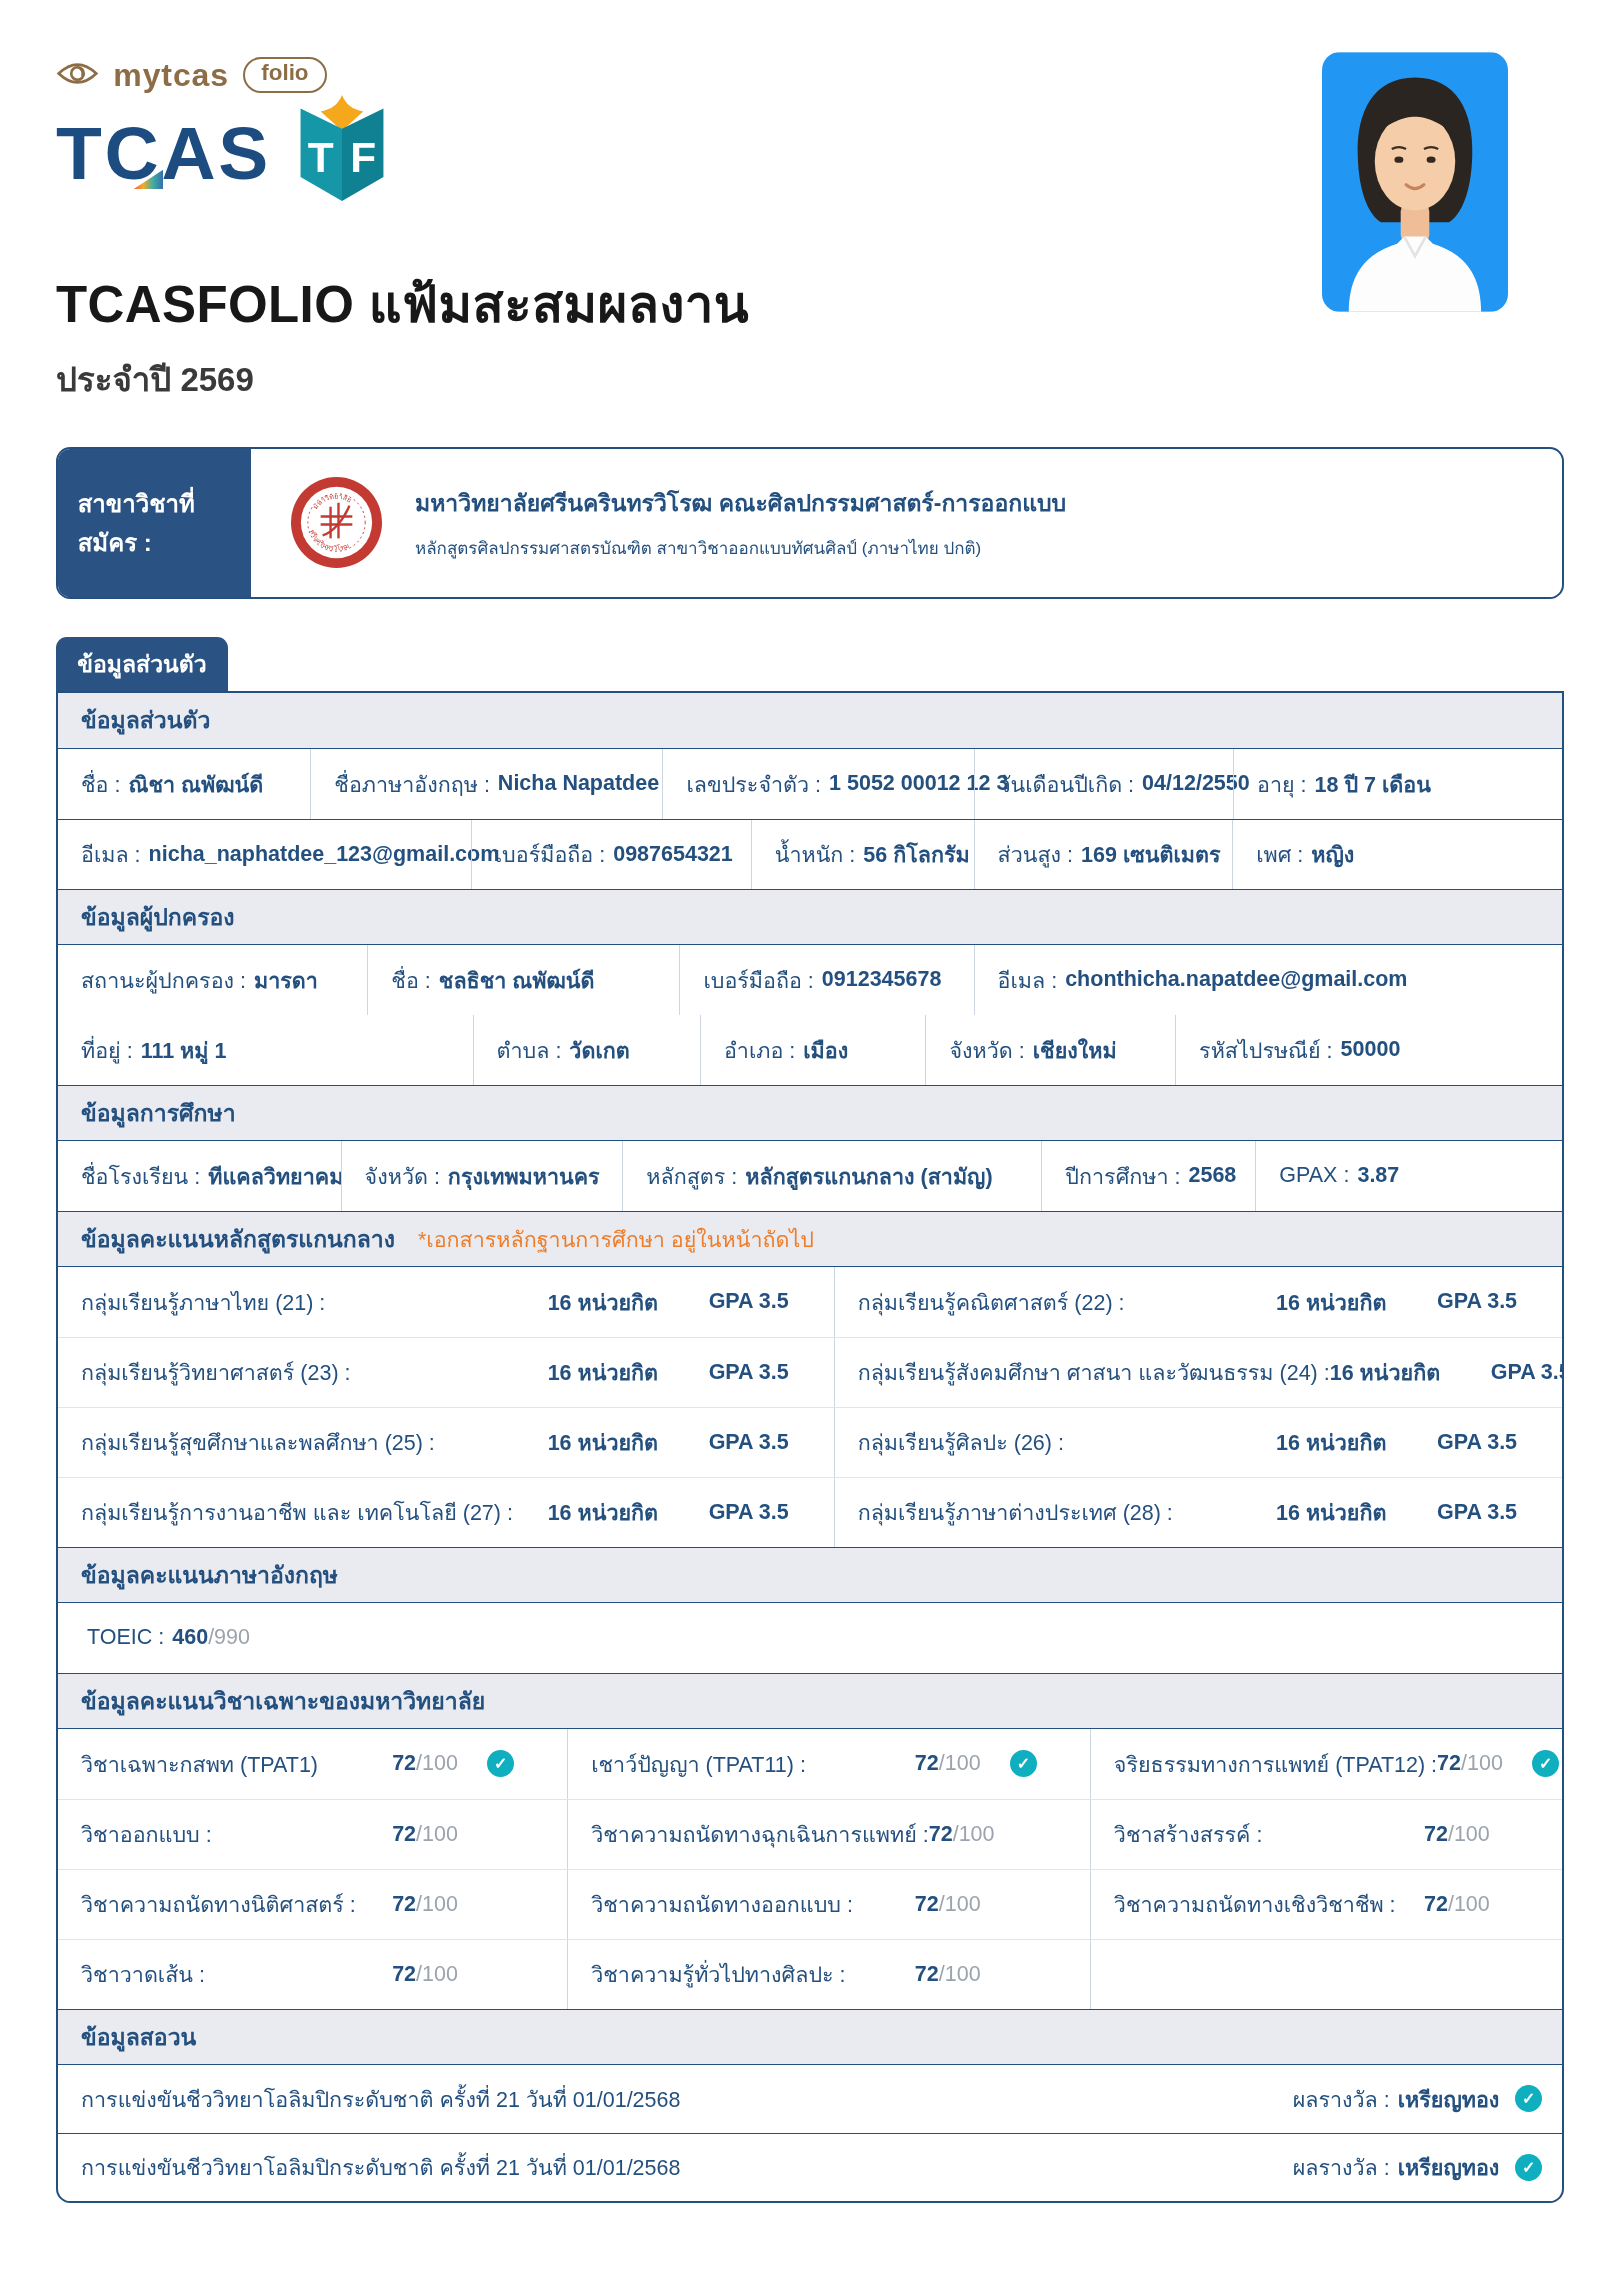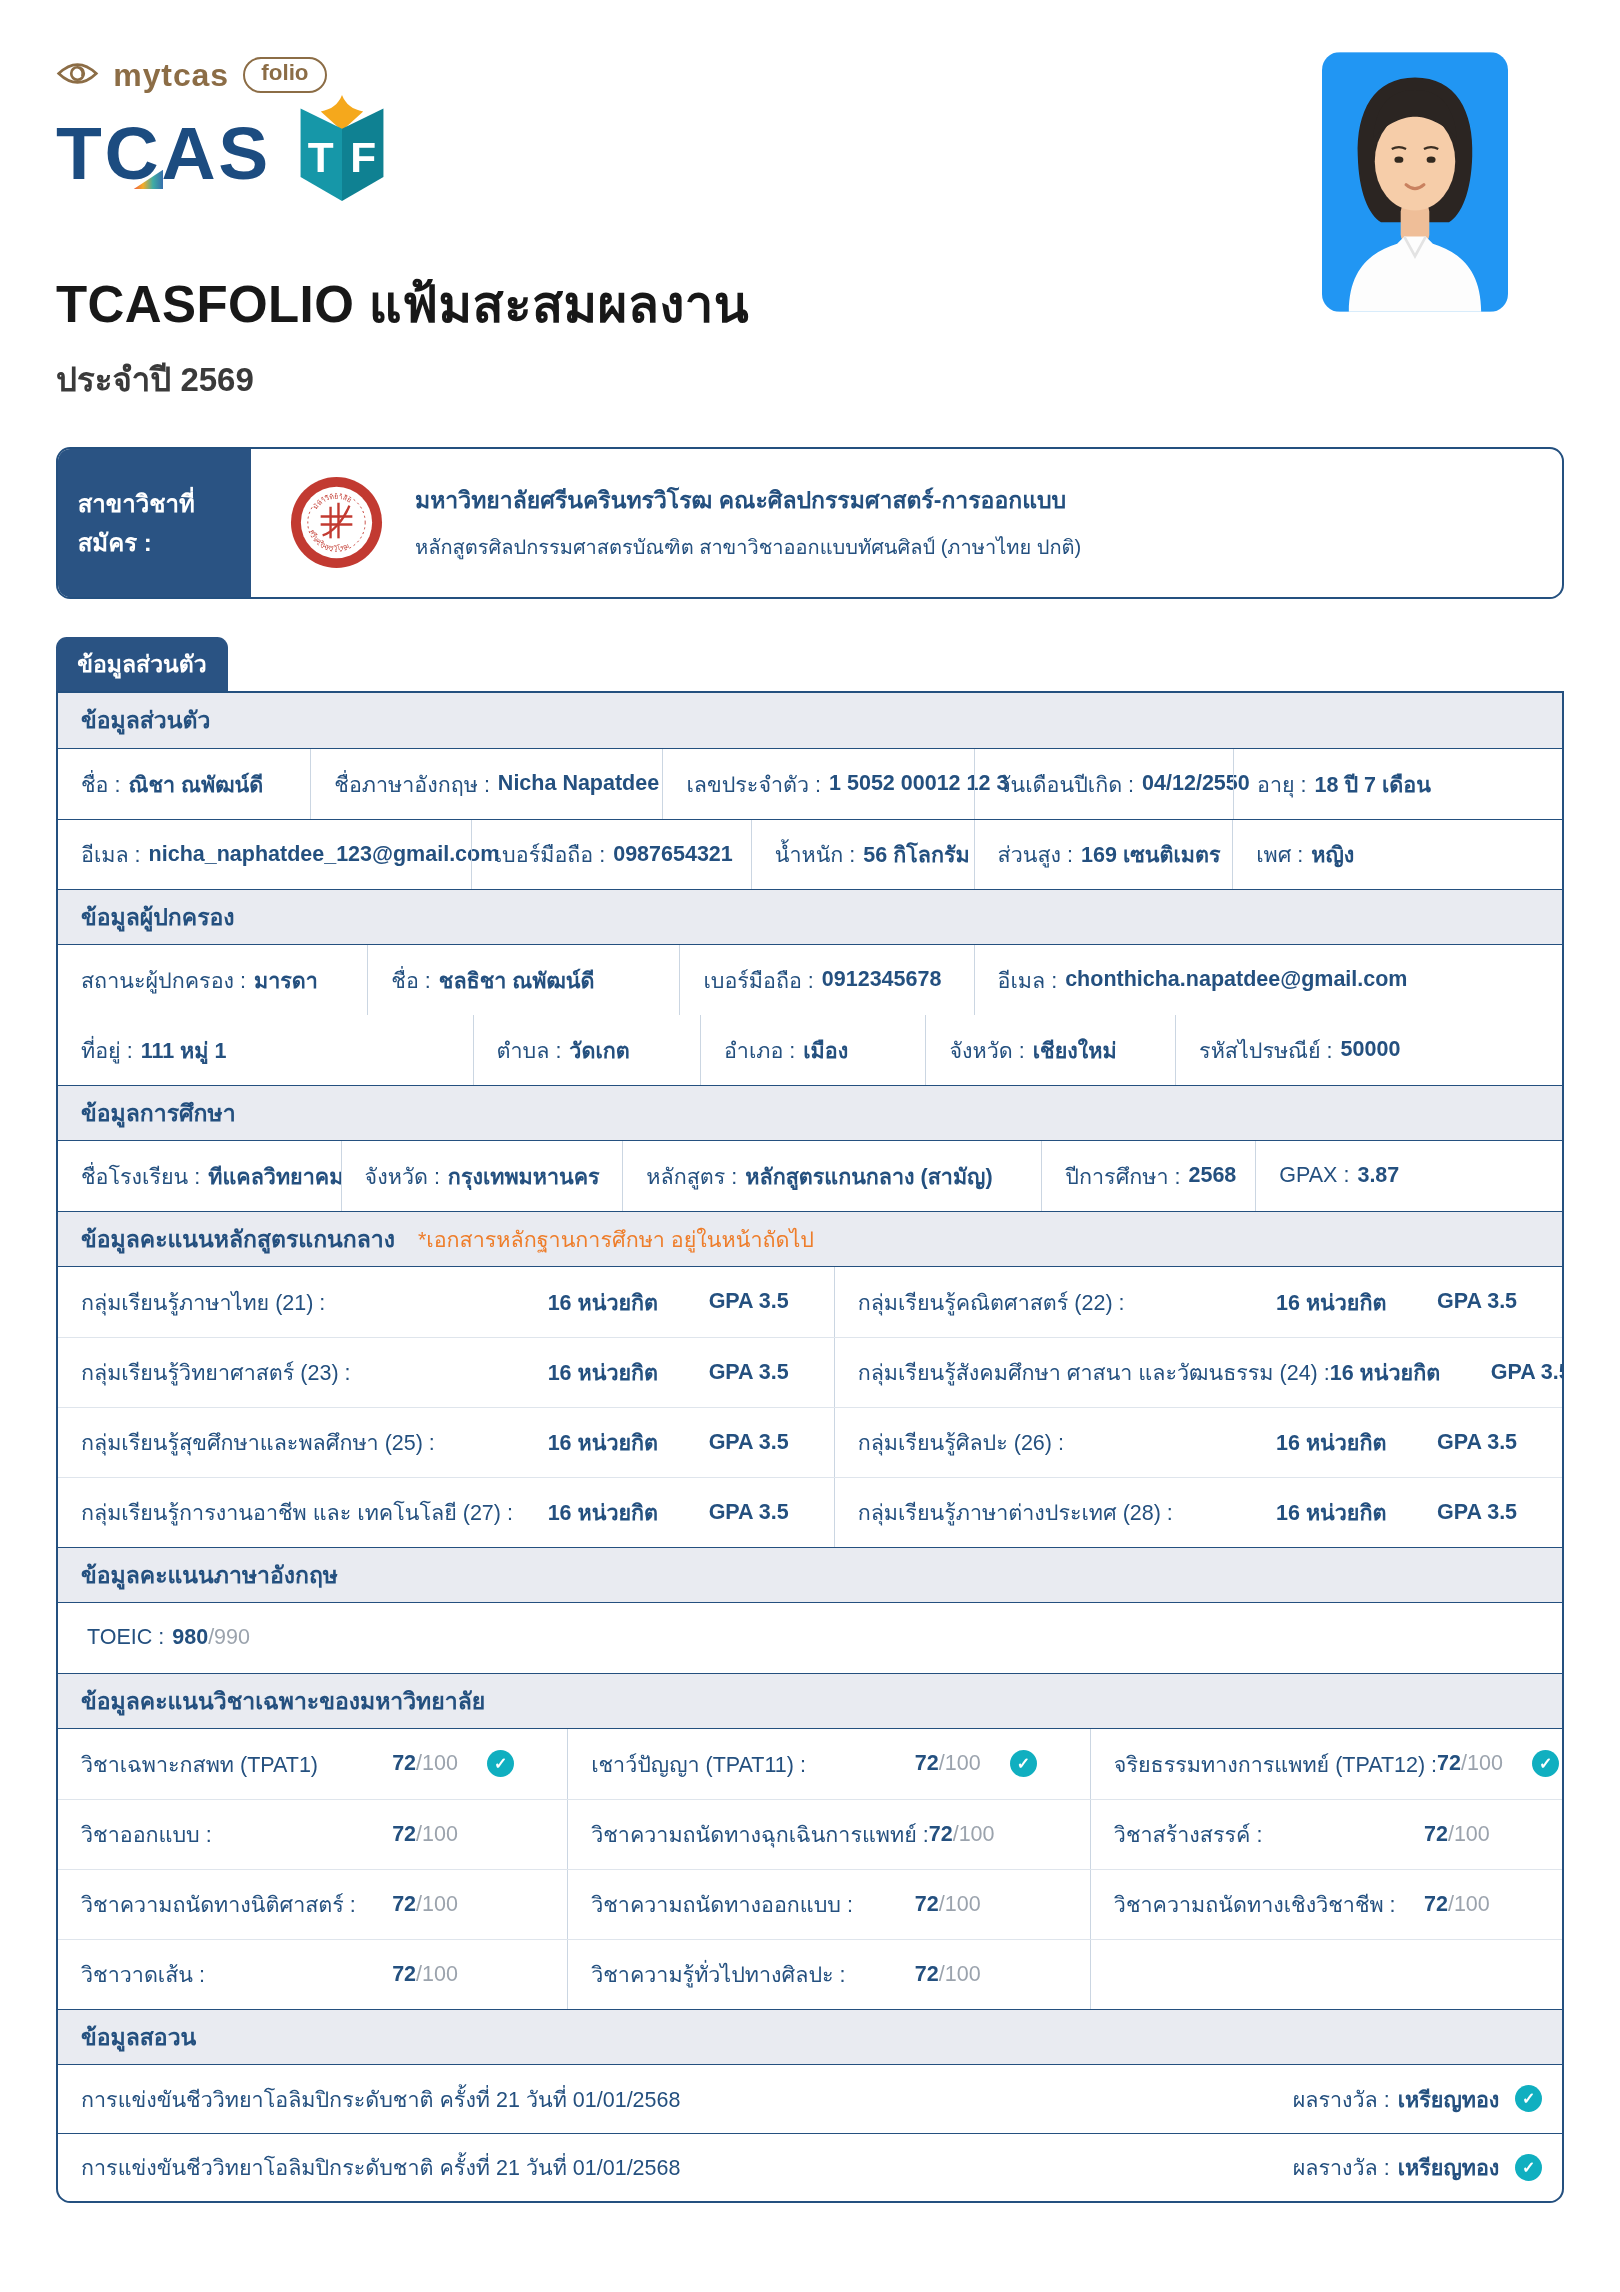--- a/index.html
+++ b/index.html
@@ -29,21 +29,21 @@
     border-radius:18px; overflow:hidden; }
 
   
   .apply-box { display:flex; margin-top:41px; height:152px; border:2.7px solid #24507F;
     border-radius:14.3px; overflow:hidden; background:#fff; }
   .apply-left { width:193px; background:#2A5383; color:#fff; display:flex; align-items:center;
     padding-left:19.7px; font-size:24px; font-weight:700; flex:0 0 auto; }
   .apply-right { flex:1; display:flex; align-items:center; gap:29px; padding-left:36px; }
   .seal { width:99px; height:99px; flex:0 0 auto; }
   .apply-line1 { font-size:23px; font-weight:700; color:#24507F; }
-  .apply-line2 { font-size:20px; font-weight:400; color:#24507F; margin-top:13px; }
+  .apply-line2 { font-size:17px; font-weight:400; color:#24507F; margin-top:13px; }
 
   
   .tab { margin-top:38px; width:172px; height:54px; background:#2A5383; color:#fff;
     font-size:23px; font-weight:700; border-radius:10.7px 10.7px 0 0;
     display:flex; align-items:center; justify-content:center; }
   .doc-table { border:2.7px solid #24507F; border-radius:0 0 14.3px 14.3px; overflow:hidden; background:#fff; }
   .sec { display:flex; align-items:center; height:56px; background:#E9EBF1;
     border-top:1.8px solid #24507F; border-bottom:1.8px solid #24507F; padding-left:23px;
     font-size:23px; font-weight:700; color:#24507F; gap:23px; }
   .doc-table .sec:first-child { border-top:none; }
@@ -337,21 +337,21 @@
             <span class="credits">16 หน่วยกิต</span>
             <span class="gpa">GPA 3.5</span>
           </div>
       </div>
 
       <div class="sec">
           <span>ข้อมูลคะแนนภาษาอังกฤษ</span>
         </div>
       <div class="toeic-row">
         <span class="lbl">TOEIC :</span>
-        <span class="val"><span class="score-num">980</span><span class="score-max">/990</span></span>
+        <span class="val"><span class="score-num">460</span><span class="score-max">/990</span></span>
       </div>
 
       <div class="sec">
           <span>ข้อมูลคะแนนวิชาเฉพาะของมหาวิทยาลัย</span>
         </div>
       <div class="row g-3">
         <div class="cell score-cell">
             <span class="lbl">วิชาเฉพาะกสพท (TPAT1)</span>
             <span class="score-wrap"><span class="score-num">72</span><span class="score-max">/100</span></span>
             <span class="check-slot">

